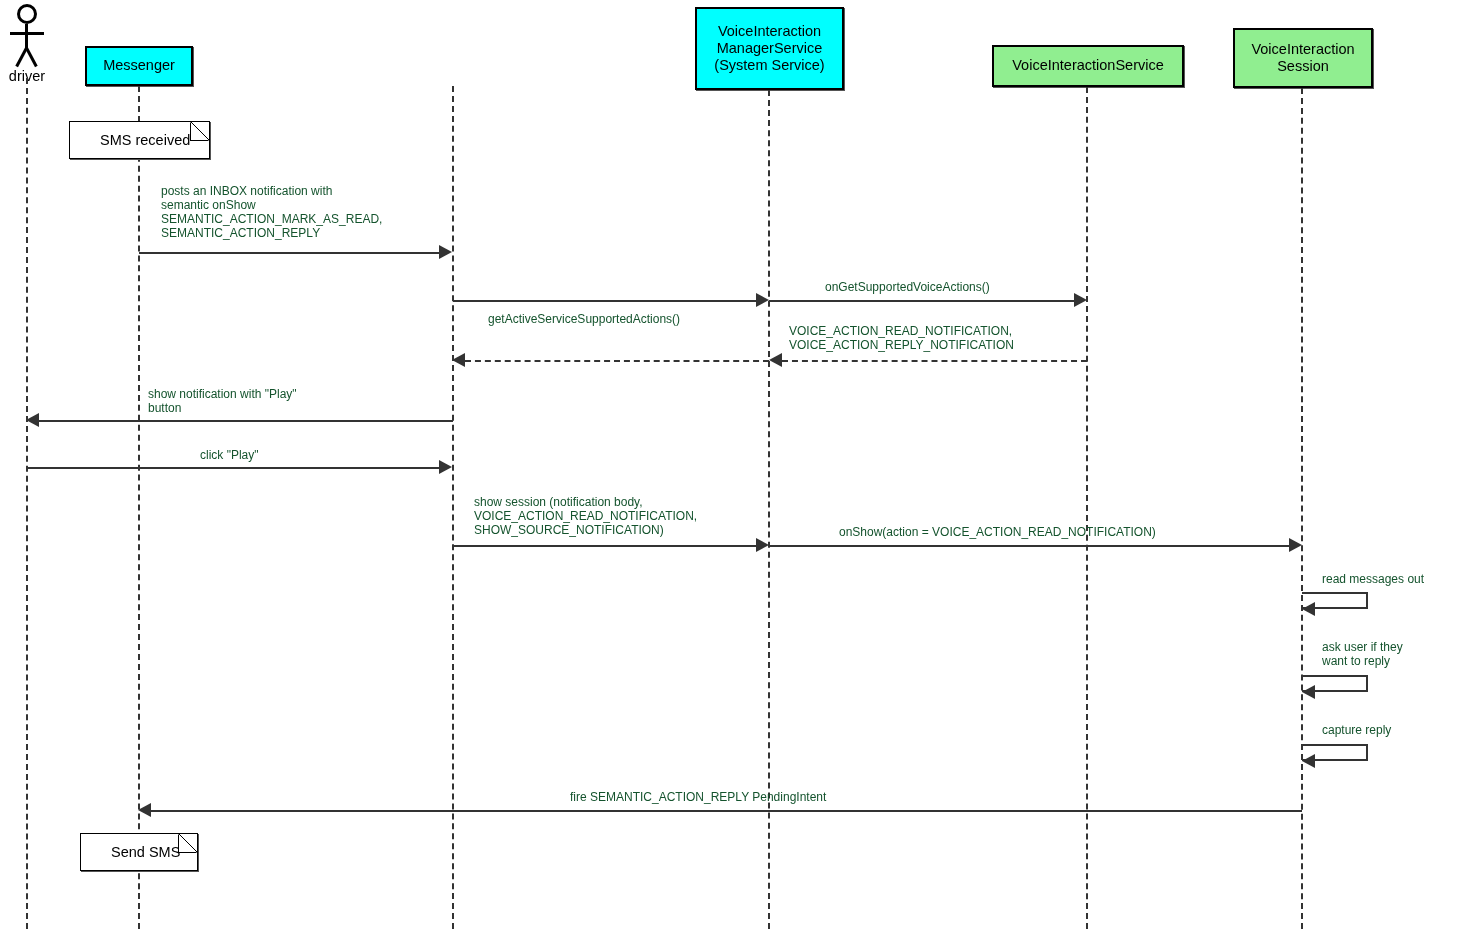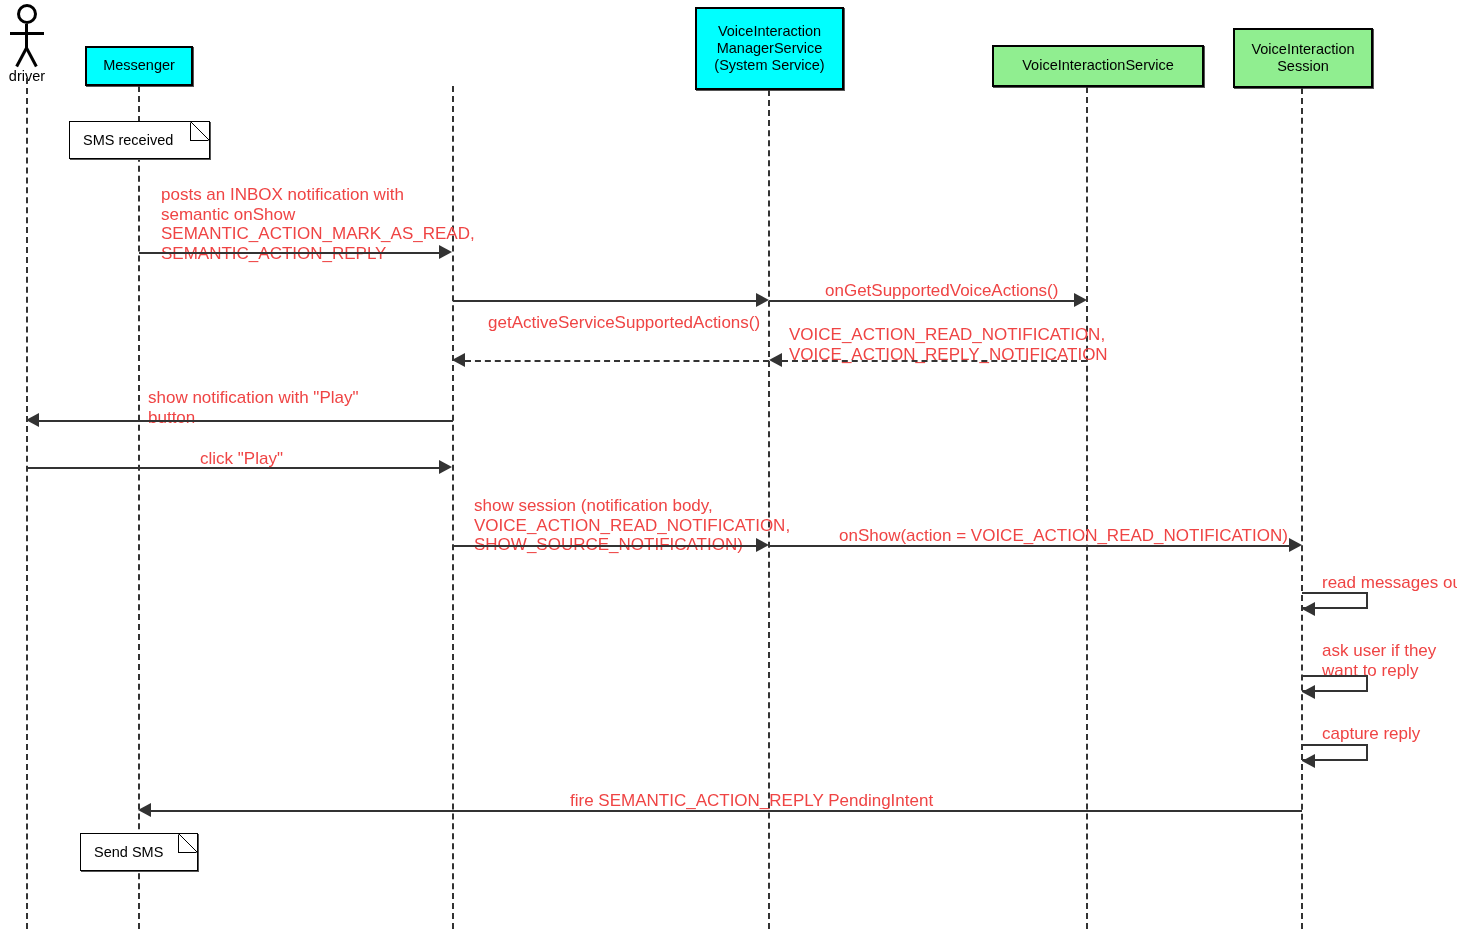--- a/index.html
+++ b/index.html
@@ -21,36 +21,36 @@
   .actor{position:absolute;}
   .actor .head{position:absolute;width:20px;height:20px;border:3px solid #000;border-radius:50%;left:11px;top:0;box-sizing:border-box;}
   .actor .body{position:absolute;width:3px;height:26px;background:#000;left:19px;top:20px;}
   .actor .arms{position:absolute;width:34px;height:3px;background:#000;left:4px;top:28px;}
   .actor .legL{position:absolute;width:3px;height:21px;background:#000;left:19px;top:44px;transform:rotate(28deg);transform-origin:top center;}
   .actor .legR{position:absolute;width:3px;height:21px;background:#000;left:19px;top:44px;transform:rotate(-28deg);transform-origin:top center;}
   .actor .alabel{position:absolute;top:64px;left:-8px;width:58px;text-align:center;font-size:14.5px;color:#000;}
 
   
   .note{position:absolute;box-sizing:border-box;background:#fff;border:1px solid #000;
-        font-size:14.5px;color:#000;display:flex;align-items:center;padding-left:13px;
+        font-size:14.5px;color:#000;display:flex;align-items:center;padding-left:30px;
         box-shadow:1px 1px 0 #555;}
   .note .fold{position:absolute;right:0;top:0;width:18px;height:18px;background:#fff;
         border-left:1px solid #000;border-bottom:1px solid #000;
         clip-path:polygon(0 0,100% 100%,0 100%);}
   .note .foldline{position:absolute;right:0;top:0;width:18px;height:18px;
         background:linear-gradient(to bottom left,transparent calc(50% - 0.7px),#000 calc(50% - 0.7px),#000 calc(50% + 0.7px),transparent calc(50% + 0.7px));}
 
   
   .msgline{position:absolute;height:0;border-top:2px solid #333;}
   .msgline.dashed{border-top:2px dashed #333;}
   .arrowR{position:absolute;width:0;height:0;border-top:7px solid transparent;
           border-bottom:7px solid transparent;border-left:13px solid #333;}
   .arrowL{position:absolute;width:0;height:0;border-top:7px solid transparent;
           border-bottom:7px solid transparent;border-right:13px solid #333;}
-  .msglabel{position:absolute;font-size:17px;color:#ef4444;line-height:1.16;white-space:pre;}
+  .msglabel{position:absolute;font-size:12px;color:#14532d;line-height:1.16;white-space:pre;}
 
   
   .selfloop{position:absolute;box-sizing:border-box;border:2px solid #333;border-left:none;}
 </style>
 </head>
 <body>
 
 <div id="canvas">
 
   <div class="actor" style="left:6px;top:4px;">
@@ -66,21 +66,21 @@
     <span>Messenger</span>
   </div>
 
 
   <div class="pbox cyan" style="left:695px;top:7px;width:149px;height:83px;flex-direction:column;">
     <span>VoiceInteraction</span>
     <span>ManagerService</span>
     <span>(System Service)</span>
   </div>
 
-  <div class="pbox green" style="left:992px;top:45px;width:212px;height:42px;">
+  <div class="pbox green" style="left:992px;top:45px;width:192px;height:42px;">
     <span>VoiceInteractionService</span>
   </div>
 
   <div class="pbox green" style="left:1233px;top:28px;width:140px;height:60px;flex-direction:column;">
     <span>VoiceInteraction</span>
     <span>Session</span>
   </div>
 
   <div class="lifeline" style="left:26px;top:78px;height:851px;"></div>
   <div class="lifeline" style="left:138px;top:86px;height:843px;"></div>

